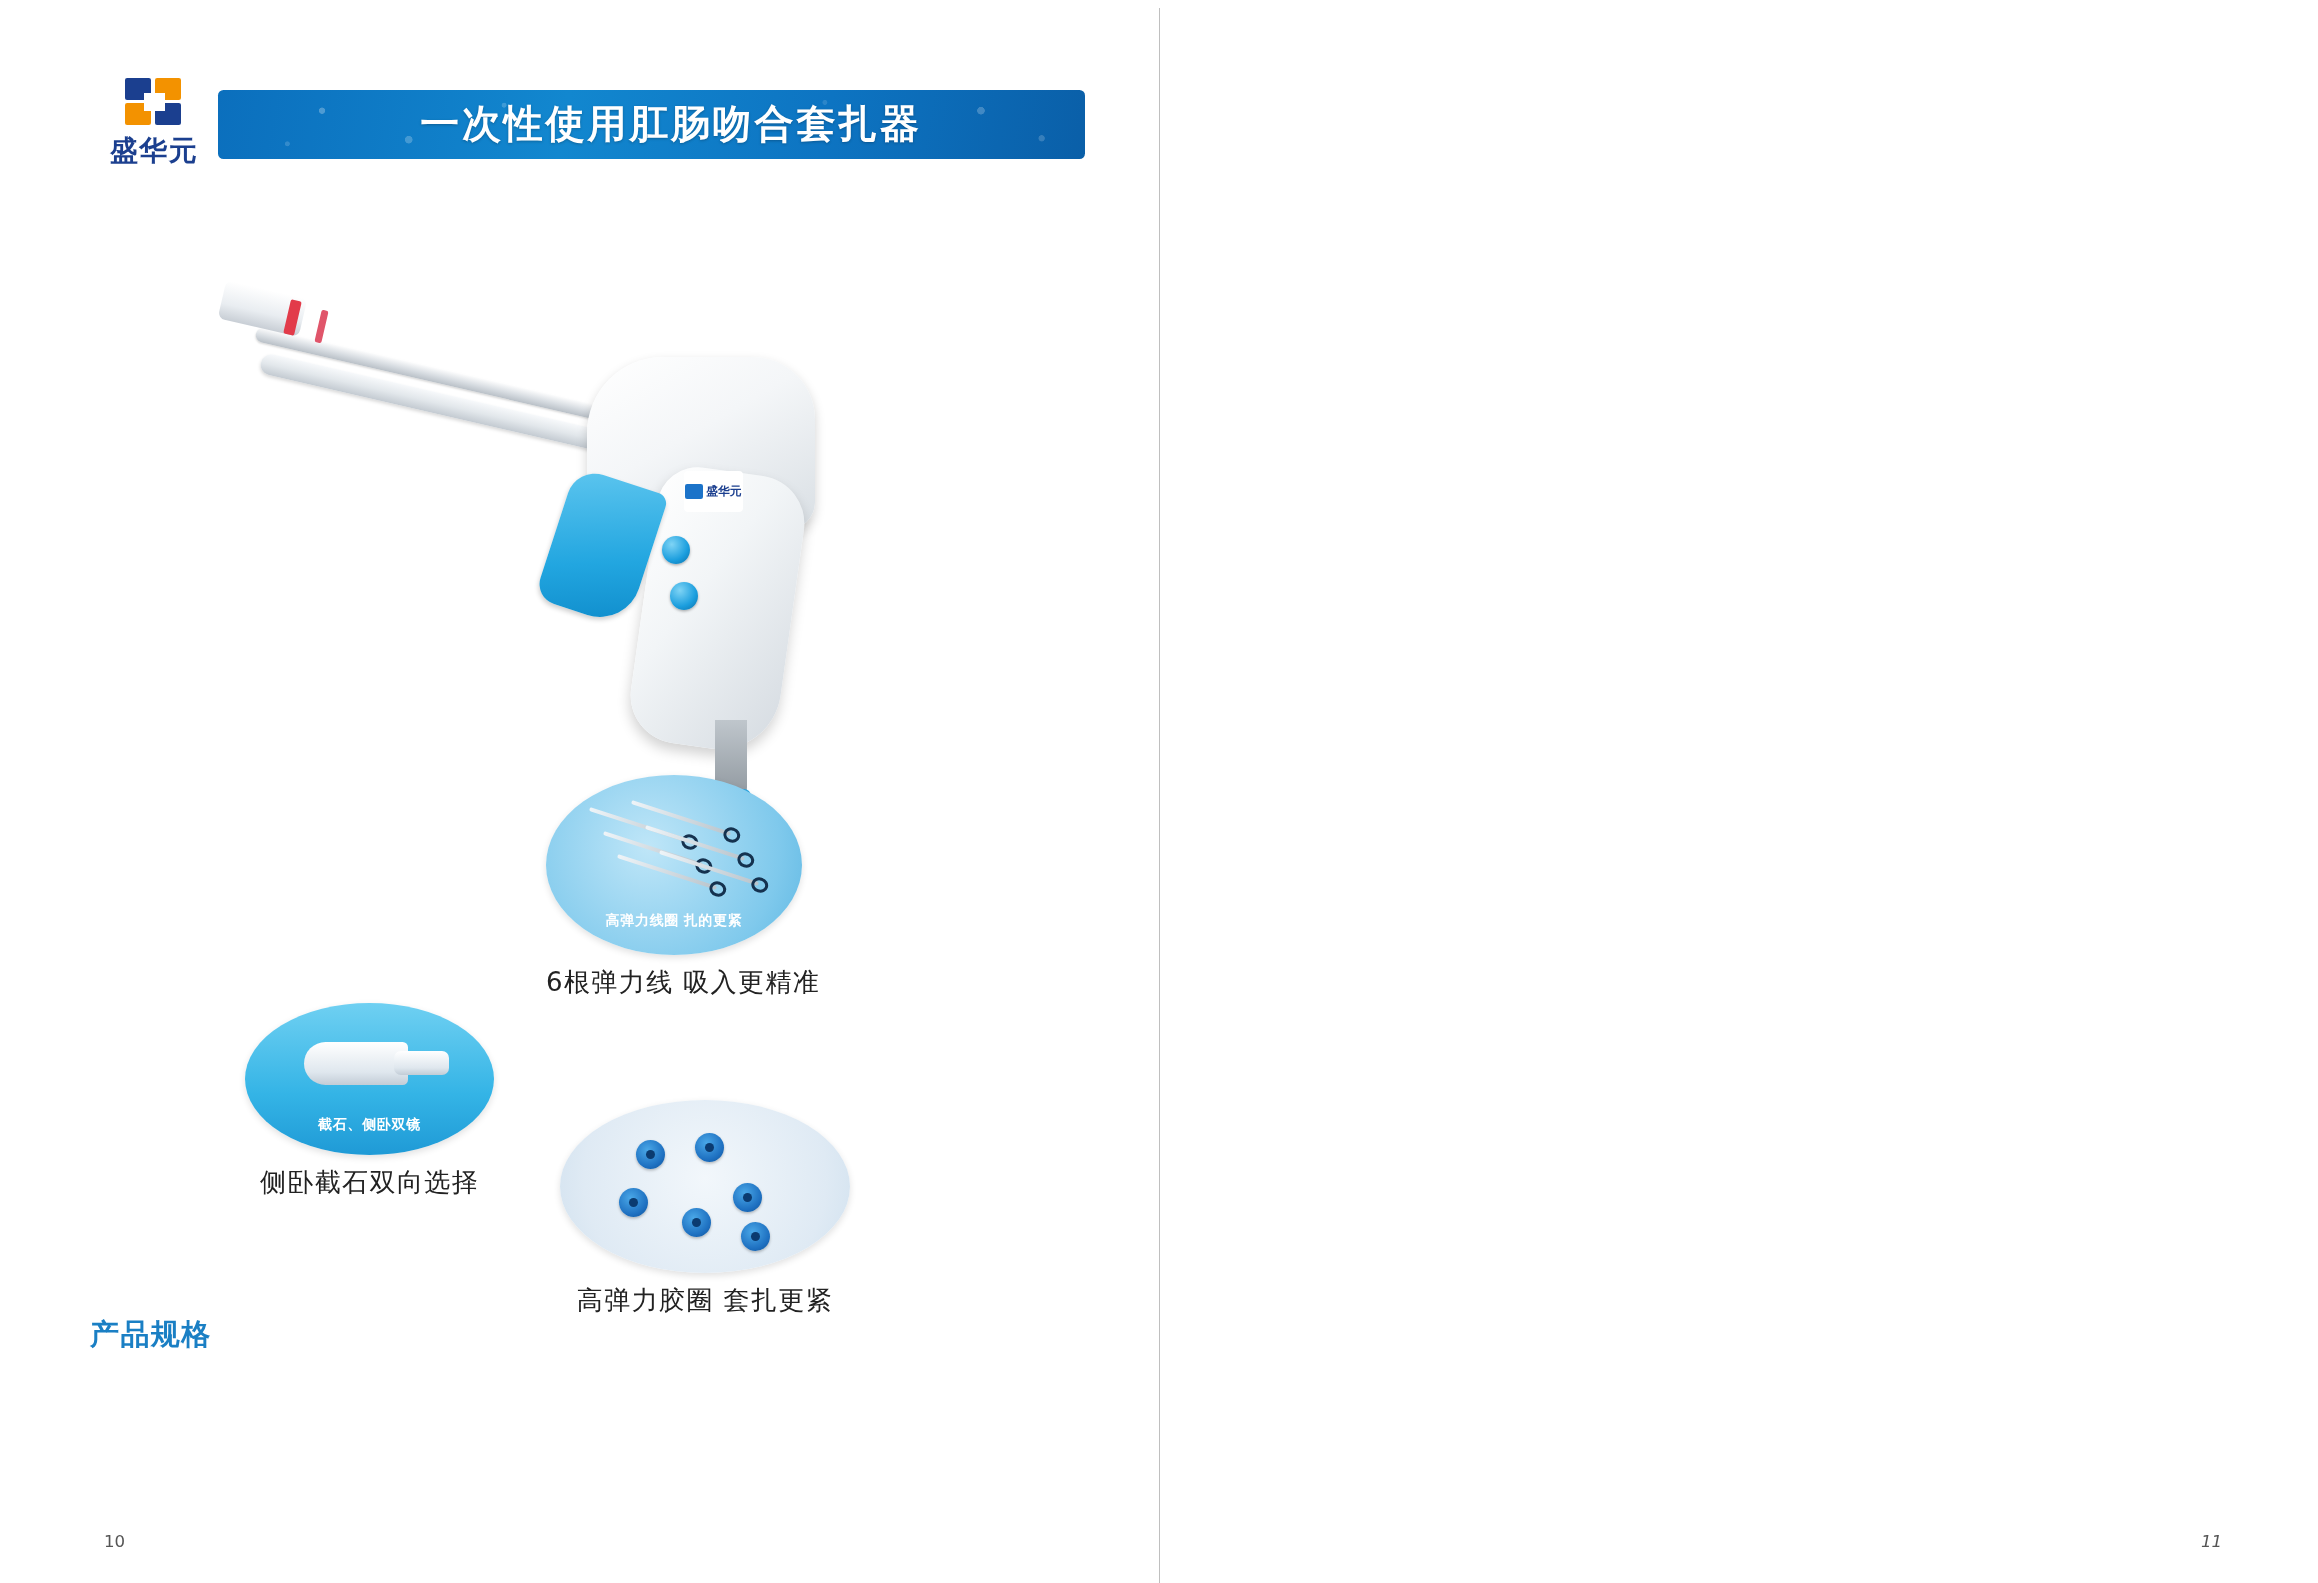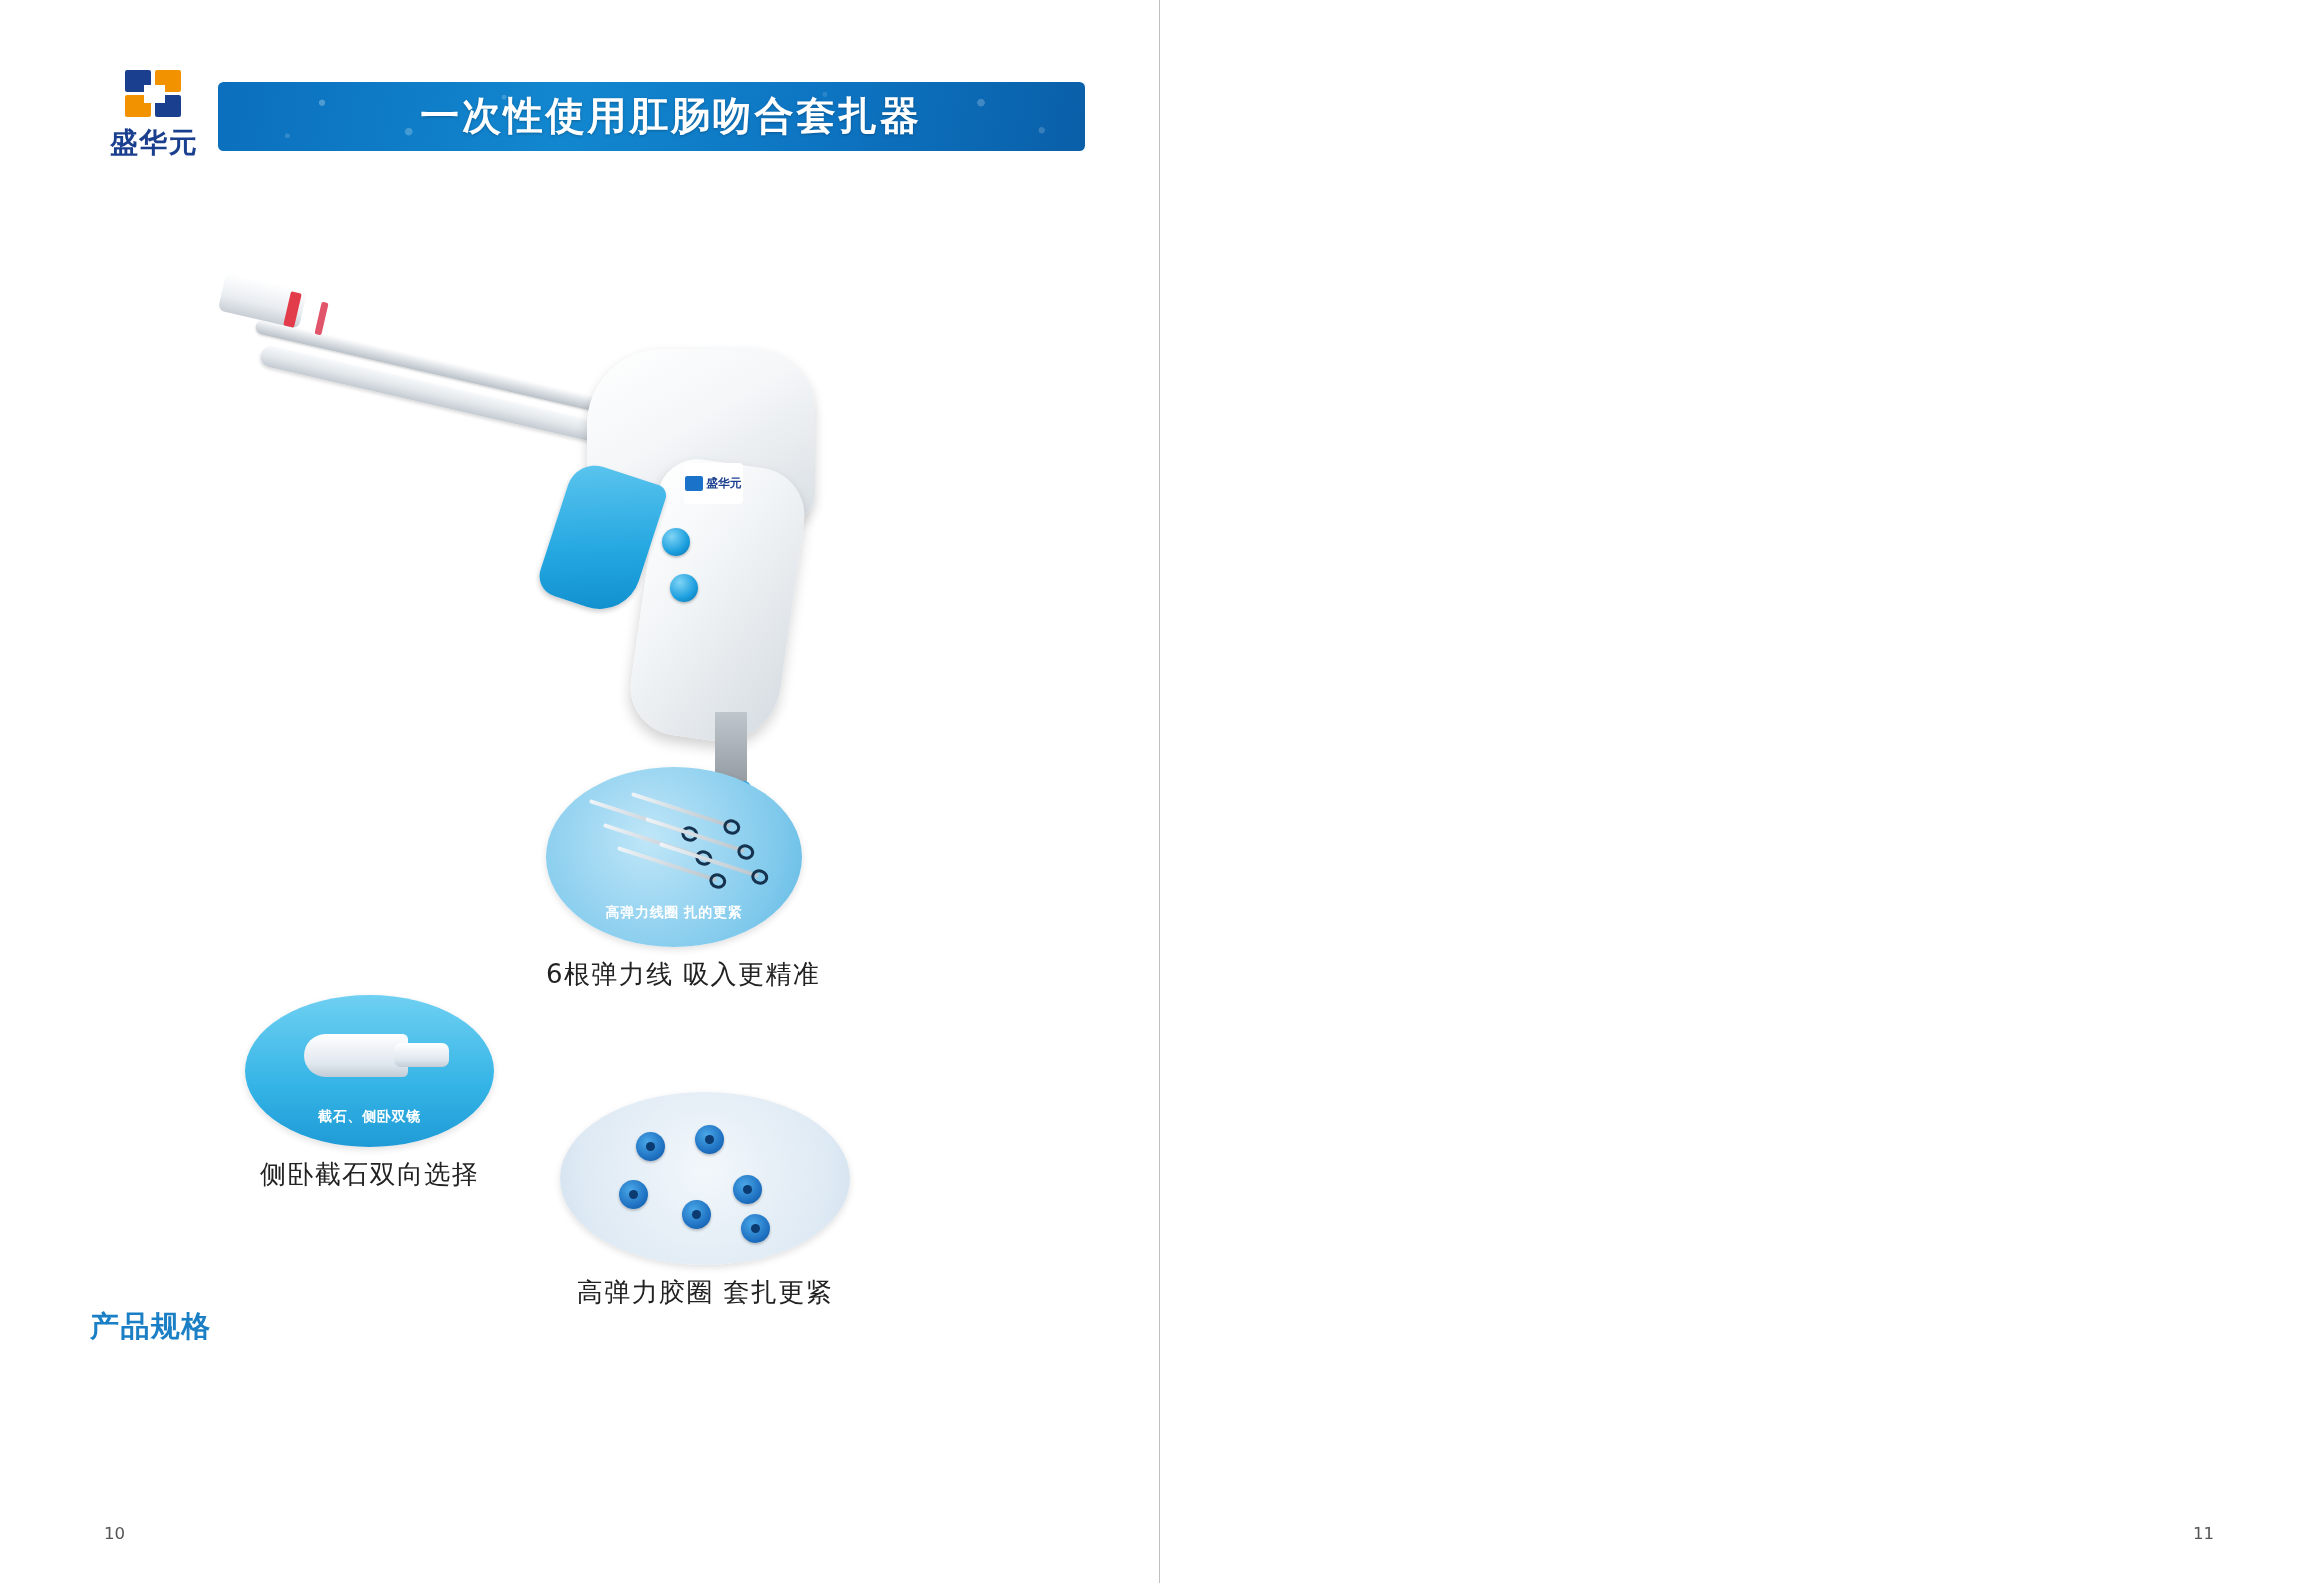--- a/index.html
+++ b/index.html
@@ -1,17 +1,17 @@
 <!DOCTYPE html>
 <html style="font-size:11px"><head>
 <meta charset="utf-8">
 <style>
   html,body{margin:0;padding:0;background:#ffffff;}
   body{width:2319px;height:1584px;font-family:"Liberation Sans",sans-serif;overflow:hidden;}
-  .spread{position:relative;width:2319px;height:1535px;display:flex;}
+  .spread{position:relative;width:2319px;height:1535px;display:flex;margin-top:8px;}
   .page{position:relative;height:1584px;box-sizing:border-box;}
   .page-left{width:1159px;}
   .page-right{width:1159px;}
   .gutter{position:absolute;left:1159px;top:0;width:1.4px;height:1584px;background:#bfbfbf;}
 
   
   .header{position:absolute;display:flex;align-items:center;}
   .logo{width:128px;height:100px;display:flex;flex-direction:column;align-items:center;justify-content:center;}
   .logo-mark{position:relative;width:59px;height:48px;}
   .logo-mark .sq{position:absolute;width:26px;height:22px;border-radius:2.1px;}
@@ -91,21 +91,21 @@
   .ring{position:absolute;width:29px;height:29px;border-radius:50%;
      background:radial-gradient(circle at 40% 35%,#4aa8e8,#1d6fc0 65%,#12508f);box-shadow:0 1.4px 2.8px rgba(0,0,0,.25);}
   .ring::after{content:"";position:absolute;left:9.7px;top:9.7px;width:9.7px;height:9.7px;border-radius:50%;background:#0b3b70;}
 
   .tube{position:absolute;background:linear-gradient(180deg,#ffffff,#dfe7ee 70%,#c2ccd6);border-radius:7px;}
 
   .spec-title{position:absolute;left:90px;top:1307px;font-size:29px;font-weight:bold;color:#1a7fc4;letter-spacing:1.4px;font-family:"DejaVu Sans",sans-serif;}
   .spec-val{position:absolute;left:118px;top:1376px;font-size:32px;color:#111;letter-spacing:4.1px;font-family:"DejaVu Sans Mono",monospace;}
   .pageno{position:absolute;bottom:41px;font-size:16.6px;color:#555;font-family:"DejaVu Sans",sans-serif;}
   .pageno-l{left:104px;}
-  .pageno-r{right:104px;}
+  .pageno-r{right:96px;font-style:italic;}
 </style>
 </head>
 <body>
 
 <div class="spread">
 
   <div class="page page-left">
 
     <div class="header" style="left:90px;top:66px;width:995px;">
       <div class="logo">

